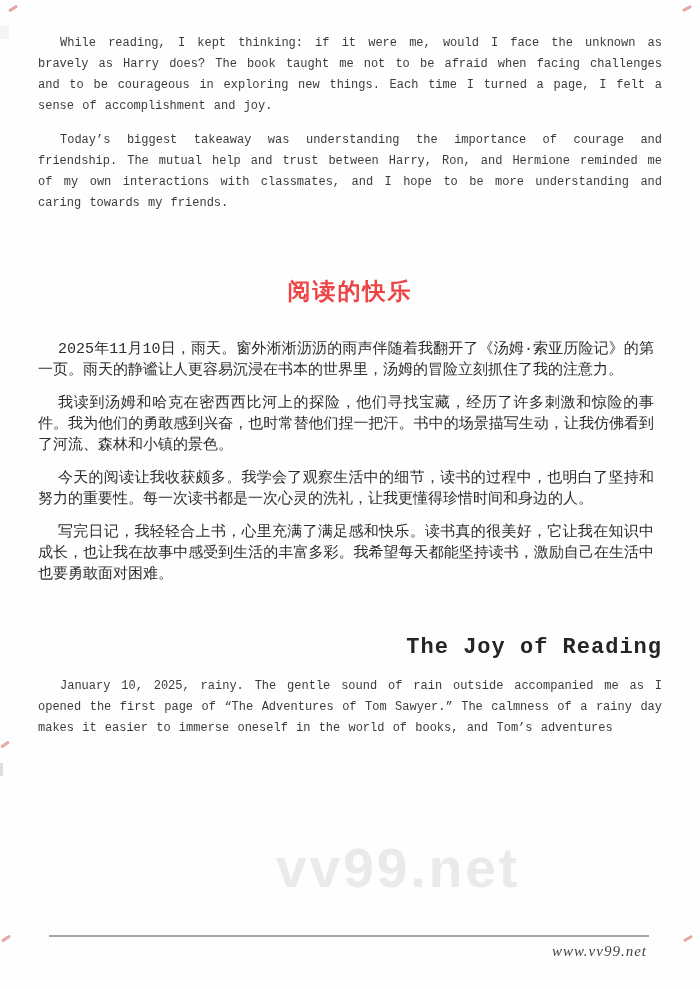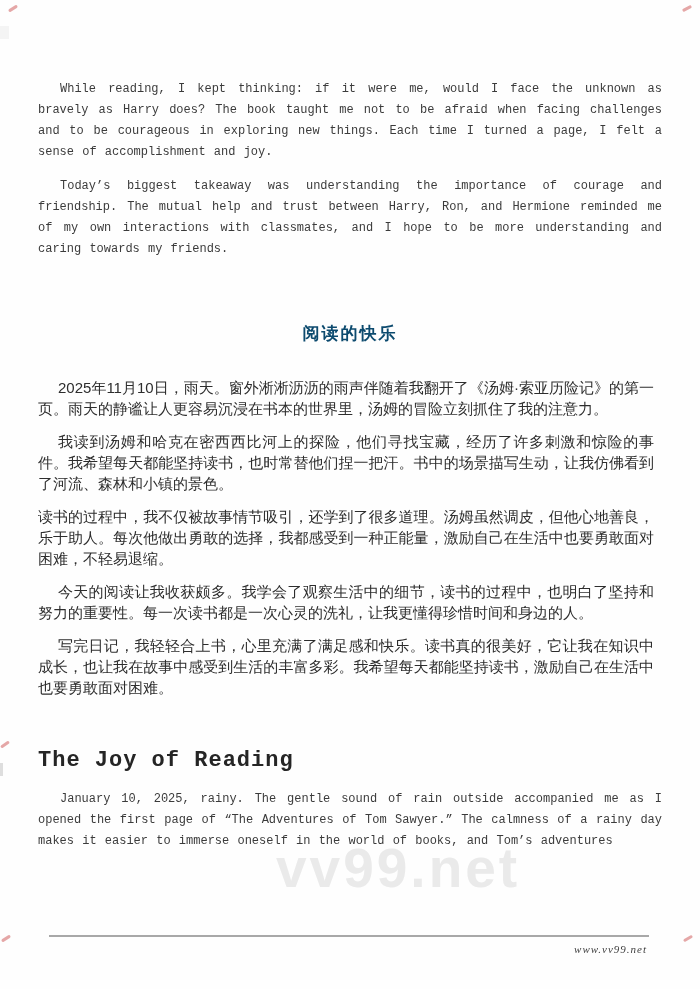--- a/index.html
+++ b/index.html
@@ -13,58 +13,58 @@
   .page {
     position: relative;
     width: 700px;
     height: 989px;
     background: #fefefe;
     overflow: hidden;
   }
   .content {
     position: relative;
     z-index: 2;
-    padding: 79px 38px 0 38px;
+    padding: 33px 38px 0 38px;
   }
   
   .en-p {
     font-family: "Liberation Mono", "DejaVu Sans Mono", monospace;
     font-size: 12px;
     line-height: 21px;
     color: #3b3b3b;
     text-align: justify;
     text-indent: 22px;
     margin: 0 0 13px 0;
     word-spacing: 1px;
   }
   .cn-title {
     font-family: "Liberation Serif", "DejaVu Serif", serif;
-    font-size: 17px;
+    font-size: 23px;
     font-weight: bold;
-    color: #0c4a6e;
+    color: #ef4444;
     text-align: center;
     margin: 62px 0 32px 0;
     letter-spacing: 2px;
   }
   .cn-p {
-    font-family: Liberation Sans, sans-serif;
+    font-family: Liberation Mono, monospace;
     font-size: 15px;
     line-height: 21px;
     color: #2d2d2d;
     text-align: justify;
     text-indent: 20px;
     margin: 0 8px 12px 0;
   }
   .cn-p.no-indent { text-indent: 0; }
   .en-title {
     font-family: "Liberation Mono", "DejaVu Sans Mono", monospace;
     font-size: 22px;
     font-weight: bold;
     color: #252525;
-    text-align: left;
+    text-align: right;
     margin: 50px 0 16px 0;
     letter-spacing: 1px;
   }
   
   .watermark {
     position: absolute;
     left: 276px;
     top: 836px;
     z-index: 1;
     font-family: "Liberation Sans", "DejaVu Sans", sans-serif;
@@ -84,21 +84,21 @@
     background: #a8a8a8;
     z-index: 2;
   }
   .footer-site {
     position: absolute;
     right: 53px;
     top: 943px;
     z-index: 2;
     font-family: "Liberation Serif", "DejaVu Serif", serif;
     font-style: italic;
-    font-size: 11px;
+    font-size: 15px;
     color: #3f3f3f;
     letter-spacing: 1px;
   }
   
   .pen-mark {
     position: absolute;
     width: 10px;
     height: 3px;
     background: #df9191;
     border-radius: 2px;
@@ -140,22 +140,21 @@
 
     <section>
       <p class="en-p">While reading, I kept thinking: if it were me, would I face the unknown as bravely as Harry does? The book taught me not to be afraid when facing challenges and to be courageous in exploring new things. Each time I turned a page, I felt a sense of accomplishment and joy.</p>
       <p class="en-p">Today’s biggest takeaway was understanding the importance of courage and friendship. The mutual help and trust between Harry, Ron, and Hermione reminded me of my own interactions with classmates, and I hope to be more understanding and caring towards my friends.</p>
     </section>
 
     <h1 class="cn-title">阅读的快乐</h1>
 
     <section>
       <p class="cn-p">2025年11月10日，雨天。窗外淅淅沥沥的雨声伴随着我翻开了《汤姆·索亚历险记》的第一页。雨天的静谧让人更容易沉浸在书本的世界里，汤姆的冒险立刻抓住了我的注意力。</p>
-      <p class="cn-p">我读到汤姆和哈克在密西西比河上的探险，他们寻找宝藏，经历了许多刺激和惊险的事件。我希望每天都能坚持读书，也时常替他们捏一把汗。书中的场景描写生动，让我仿佛看到了河流、森林和小镇的景色。</p>
-      <p class="cn-p no-indent">读书的过程中，我不仅被故事情节吸引，还学到了很多道理。汤姆虽然调皮，但他心地善良，乐于助人。每次他做出勇敢的选择，我都感受到一种正能量，激励自己在生活中也要勇敢面对困难，不轻易退缩。</p>
+      <p class="cn-p">我读到汤姆和哈克在密西西比河上的探险，他们寻找宝藏，经历了许多刺激和惊险的事件。我为他们的勇敢感到兴奋，也时常替他们捏一把汗。书中的场景描写生动，让我仿佛看到了河流、森林和小镇的景色。</p>
       <p class="cn-p">今天的阅读让我收获颇多。我学会了观察生活中的细节，读书的过程中，也明白了坚持和努力的重要性。每一次读书都是一次心灵的洗礼，让我更懂得珍惜时间和身边的人。</p>
       <p class="cn-p">写完日记，我轻轻合上书，心里充满了满足感和快乐。读书真的很美好，它让我在知识中成长，也让我在故事中感受到生活的丰富多彩。我希望每天都能坚持读书，激励自己在生活中也要勇敢面对困难。</p>
     </section>
 
     <h2 class="en-title">The Joy of Reading</h2>
 
     <section>
       <p class="en-p">January 10, 2025, rainy. The gentle sound of rain outside accompanied me as I opened the first page of “The Adventures of Tom Sawyer.” The calmness of a rainy day makes it easier to immerse oneself in the world of books, and Tom’s adventures</p>
     </section>
 

